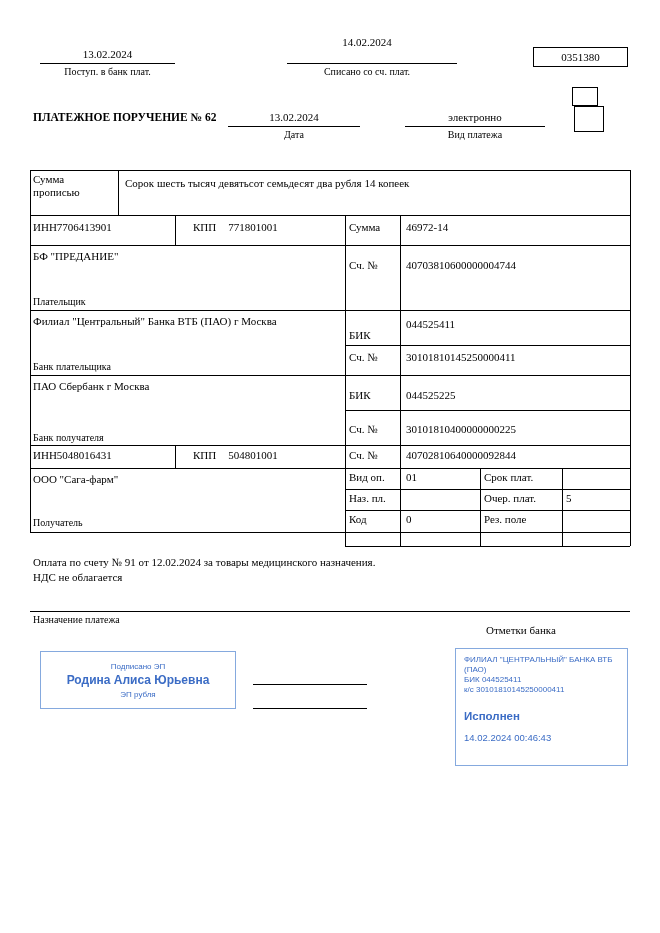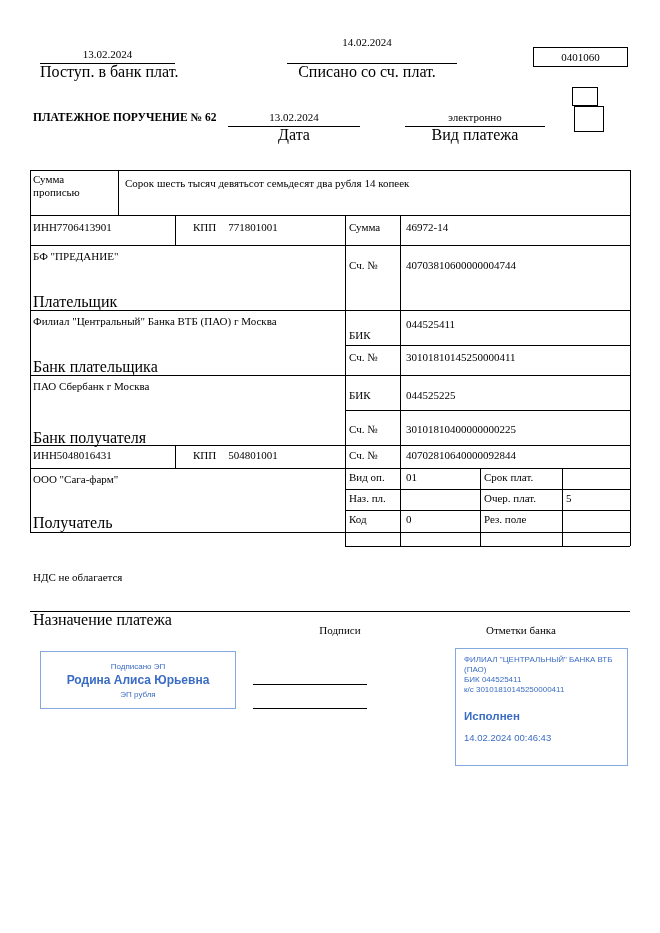--- a/index.html
+++ b/index.html
@@ -3,21 +3,21 @@
 <meta charset="utf-8">
 <style>
   *{box-sizing:border-box;margin:0;padding:0}
   html,body{background:#ffffff}
   .page{position:relative;width:660px;height:933px;background:#fff;margin:0 auto;
         font-family:"Liberation Serif","DejaVu Serif",serif;color:#000;overflow:hidden}
   .t{position:absolute;font-size:11px;line-height:13px;white-space:nowrap}
   .wrap{white-space:normal}
   .c{text-align:center}
   .b{font-weight:bold}
-  .sm{font-size:16px;line-height:12px}
+  .sm{font-size:10px;line-height:12px}
   .hl{position:absolute;height:1px;background:#000}
   .vl{position:absolute;width:1px;background:#000}
   .box{position:absolute;border:1px solid #000;background:#fff}
   .stamp{position:absolute;border:1px solid var(--stamp-border,#85a9de);color:var(--stamp,#3b6cc5);
          font-family:"Liberation Sans","DejaVu Sans",sans-serif}
   .sig-stamp{display:flex;flex-direction:column;align-items:center;justify-content:center;gap:3px}
   .sig-small{font-size:8px;line-height:9px}
   .sig-name{font-size:12px;font-weight:bold;line-height:13px}
   .bank-stamp{padding:6px 8px;font-size:8px;line-height:10px}
   .bank-status{font-size:11.5px;font-weight:bold;margin-top:14px;line-height:14px}
@@ -31,21 +31,21 @@
 <div class="page">
 
   <div class="t c" style="left:40px;top:48px;width:135px">13.02.2024</div>
   <div class="hl" style="left:40px;top:63px;width:135px"></div>
   <div class="t sm c" style="left:40px;top:66px;width:135px">Поступ. в банк плат.</div>
 
   <div class="t c" style="left:277px;top:36px;width:180px">14.02.2024</div>
   <div class="hl" style="left:287px;top:63px;width:170px"></div>
   <div class="t sm c" style="left:277px;top:66px;width:180px">Списано со сч. плат.</div>
 
-  <div class="box t c" style="left:533px;top:47px;width:95px;height:20px;padding-top:3px">0401060</div>
+  <div class="box t c" style="left:533px;top:47px;width:95px;height:20px;padding-top:3px">0351380</div>
   <div class="box" style="left:572px;top:87px;width:26px;height:19px"></div>
 
   <div class="t b" style="left:33px;top:111px;font-size:11.5px">ПЛАТЕЖНОЕ ПОРУЧЕНИЕ № 62</div>
   <div class="t c" style="left:228px;top:111px;width:132px">13.02.2024</div>
   <div class="hl" style="left:228px;top:126px;width:132px"></div>
   <div class="t sm c" style="left:228px;top:129px;width:132px">Дата</div>
   <div class="t c" style="left:405px;top:111px;width:140px">электронно</div>
   <div class="hl" style="left:405px;top:126px;width:140px"></div>
   <div class="t sm c" style="left:405px;top:129px;width:140px">Вид платежа</div>
   <div class="box" style="left:574px;top:106px;width:30px;height:26px"></div>
@@ -125,25 +125,25 @@
   <div class="t" style="left:349px;top:492px">Наз. пл.</div>
   <div class="t" style="left:406px;top:492px"></div>
   <div class="t" style="left:484px;top:492px">Очер. плат.</div>
   <div class="t" style="left:566px;top:492px">5</div>
 
   <div class="t" style="left:349px;top:513px">Код</div>
   <div class="t" style="left:406px;top:513px">0</div>
   <div class="t" style="left:484px;top:513px">Рез. поле</div>
   <div class="t" style="left:566px;top:513px"></div>
 
+  <div class="t" style="left:33px;top:556px">Оплата по счету № 91 от 12.02.2024 за товары медицинского назначения.</div>
   <div class="t" style="left:33px;top:571px">НДС не облагается</div>
   <div class="hl" style="left:30px;top:611px;width:600px"></div>
   <div class="t sm" style="left:33px;top:614px">Назначение платежа</div>
 
-  <div class="t c" style="left:240px;top:624px;width:200px">Подписи</div>
   <div class="t c" style="left:451px;top:624px;width:140px">Отметки банка</div>
 
   <div class="stamp sig-stamp" style="left:40px;top:651px;width:196px;height:58px">
     <div class="sig-small">Подписано ЭП</div>
     <div class="sig-name">Родина Алиса Юрьевна</div>
     <div class="sig-small">ЭП рубля</div>
   </div>
 
   <div class="hl" style="left:253px;top:684px;width:114px"></div>
   <div class="hl" style="left:253px;top:708px;width:114px"></div>

